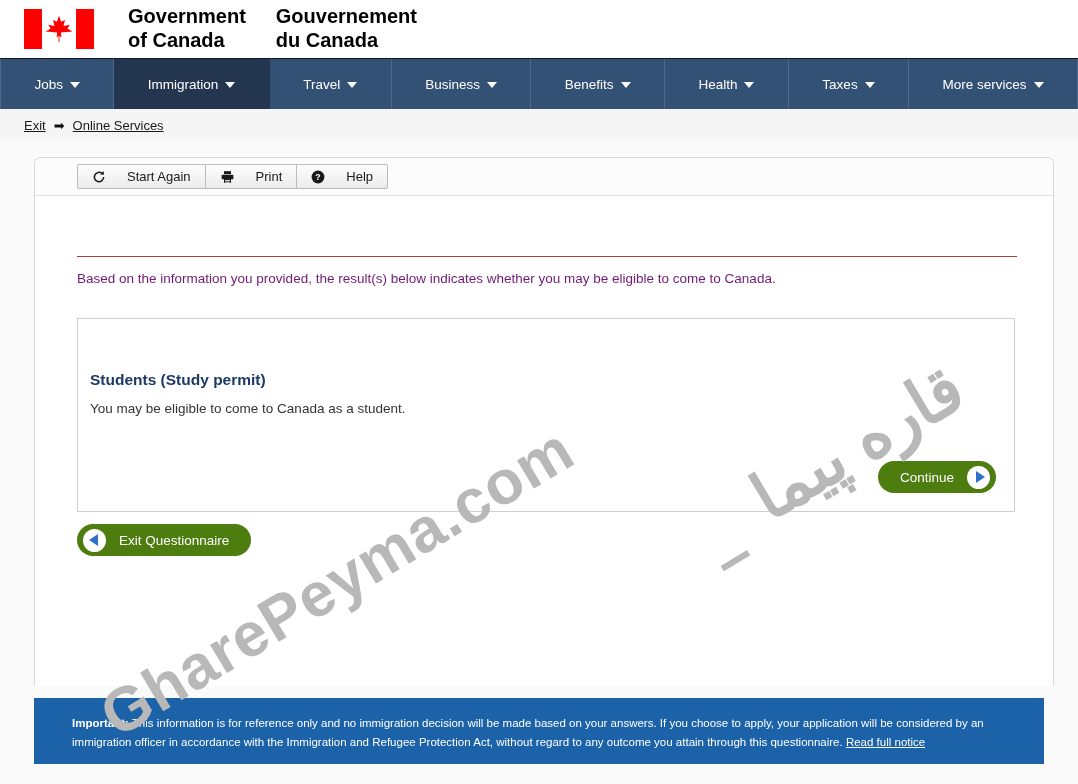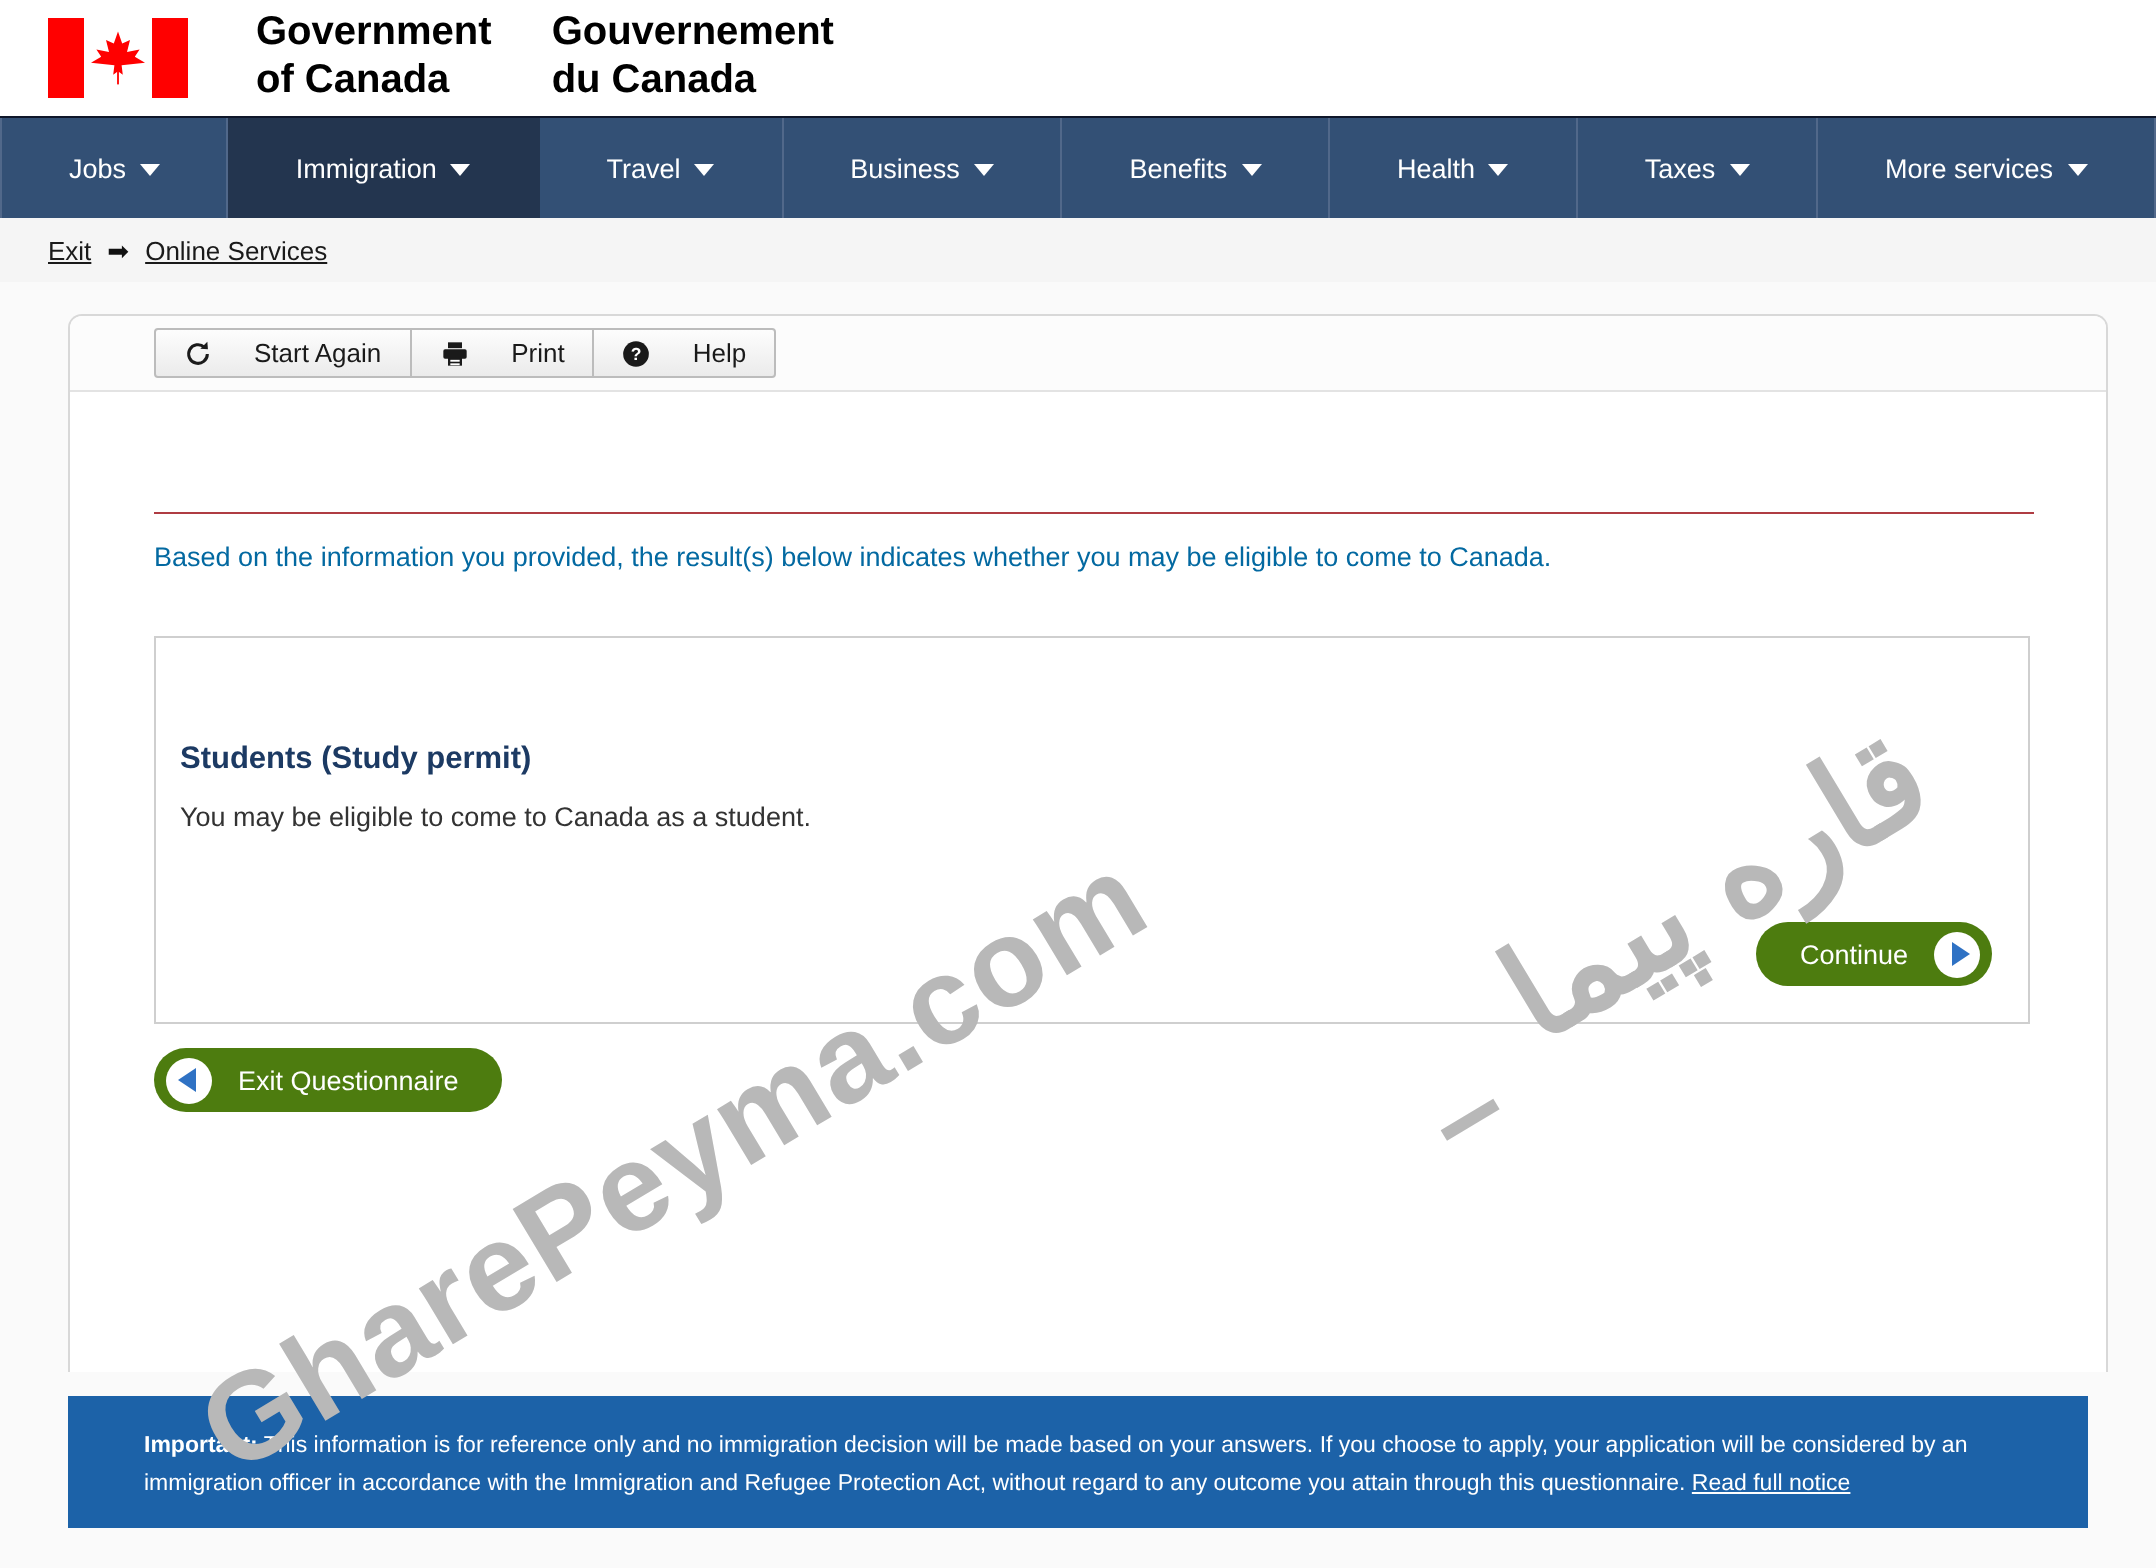--- a/index.html
+++ b/index.html
@@ -177,21 +177,21 @@
     letter-spacing: -0.2px;
   }
   .title-rule {
     height: 1px;
     background: #af3c43;
     margin: 0 0 13px 0;
     width: 940px;
   }
   .lede {
     font-size: 13.5px;
-    color: #0369a1;
+    color: #701a75;
     margin: 0 0 30px 0;
     line-height: 1.35;
   }
 
   .result-box {
     border: 1px solid #cfcfcf;
     width: 938px;
     height: 194px;
     box-sizing: border-box;
     position: relative;

